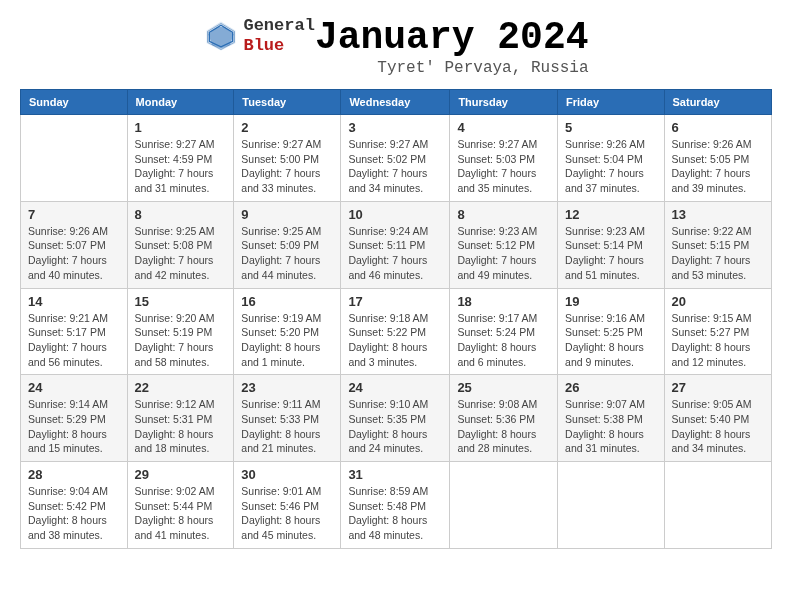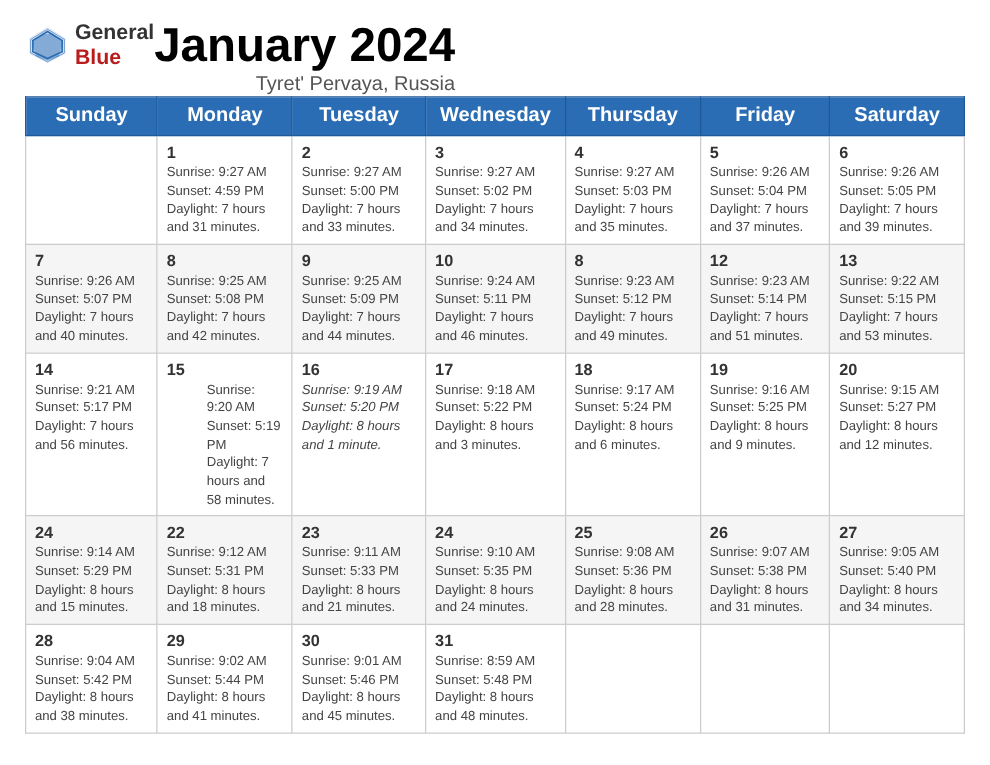--- a/index.html
+++ b/index.html
@@ -5,22 +5,24 @@
     * { box-sizing: border-box; margin: 0; padding: 0; }
     body {
       font-family: Arial, sans-serif;
       background: #fff;
       width: 792px;
       min-height: 612px;
       padding: 16px 20px;
     }
     .header {
       display: flex;
-      justify-content: flex-start;
+      justify-content: center;
       align-items: flex-start;
+      margin-bottom: 12px;
+      font-family: Liberation Mono, monospace;
     }
     .logo {
       display: flex;
       align-items: center;
       gap: 4px;
     }
     .logo-text {
       display: flex;
       flex-direction: column;
       line-height: 1.1;
@@ -42,24 +44,24 @@
       color: #555;
     }
     .calendar {
       width: 100%;
       border-collapse: collapse;
       border: 1px solid #ccc;
     }
     .calendar thead tr th {
       background: #2a6db5;
       color: #fff;
-      font-size: 16px;
+      font-size: 11px;
       font-weight: bold;
       padding: 6px 8px;
-      text-align: center;
+      text-align: left;
       border: 1px solid #1e5a9a;
     }
     .calendar tbody tr td {
       vertical-align: top;
       border: 1px solid #ccc;
       padding: 5px 7px;
       width: 113px;
       min-height: 80px;
       background: #fff;
     }
@@ -201,27 +203,27 @@
       </tr>
       <tr>
         <td>
           <div class="day-number">14</div>
           <div class="day-info" style="white-space: pre-line;">Sunrise: 9:21 AM
 Sunset: 5:17 PM
 Daylight: 7 hours and 56 minutes.</div>
         </td>
         <td>
           <div class="day-number">15</div>
-          <div class="day-info" style="white-space: pre-line; margin-left: 32px;">Sunrise: 9:20 AM
+          <div class="day-info" style="white-space: pre-line;">Sunrise: 9:20 AM
 Sunset: 5:19 PM
 Daylight: 7 hours and 58 minutes.</div>
         </td>
         <td>
           <div class="day-number">16</div>
-          <div class="day-info" style="white-space: pre-line; font-style: italic;">Sunrise: 9:19 AM
+          <div class="day-info" style="white-space: pre-line;">Sunrise: 9:19 AM
 Sunset: 5:20 PM
 Daylight: 8 hours and 1 minute.</div>
         </td>
         <td>
           <div class="day-number">17</div>
           <div class="day-info" style="white-space: pre-line;">Sunrise: 9:18 AM
 Sunset: 5:22 PM
 Daylight: 8 hours and 3 minutes.</div>
         </td>
         <td>

